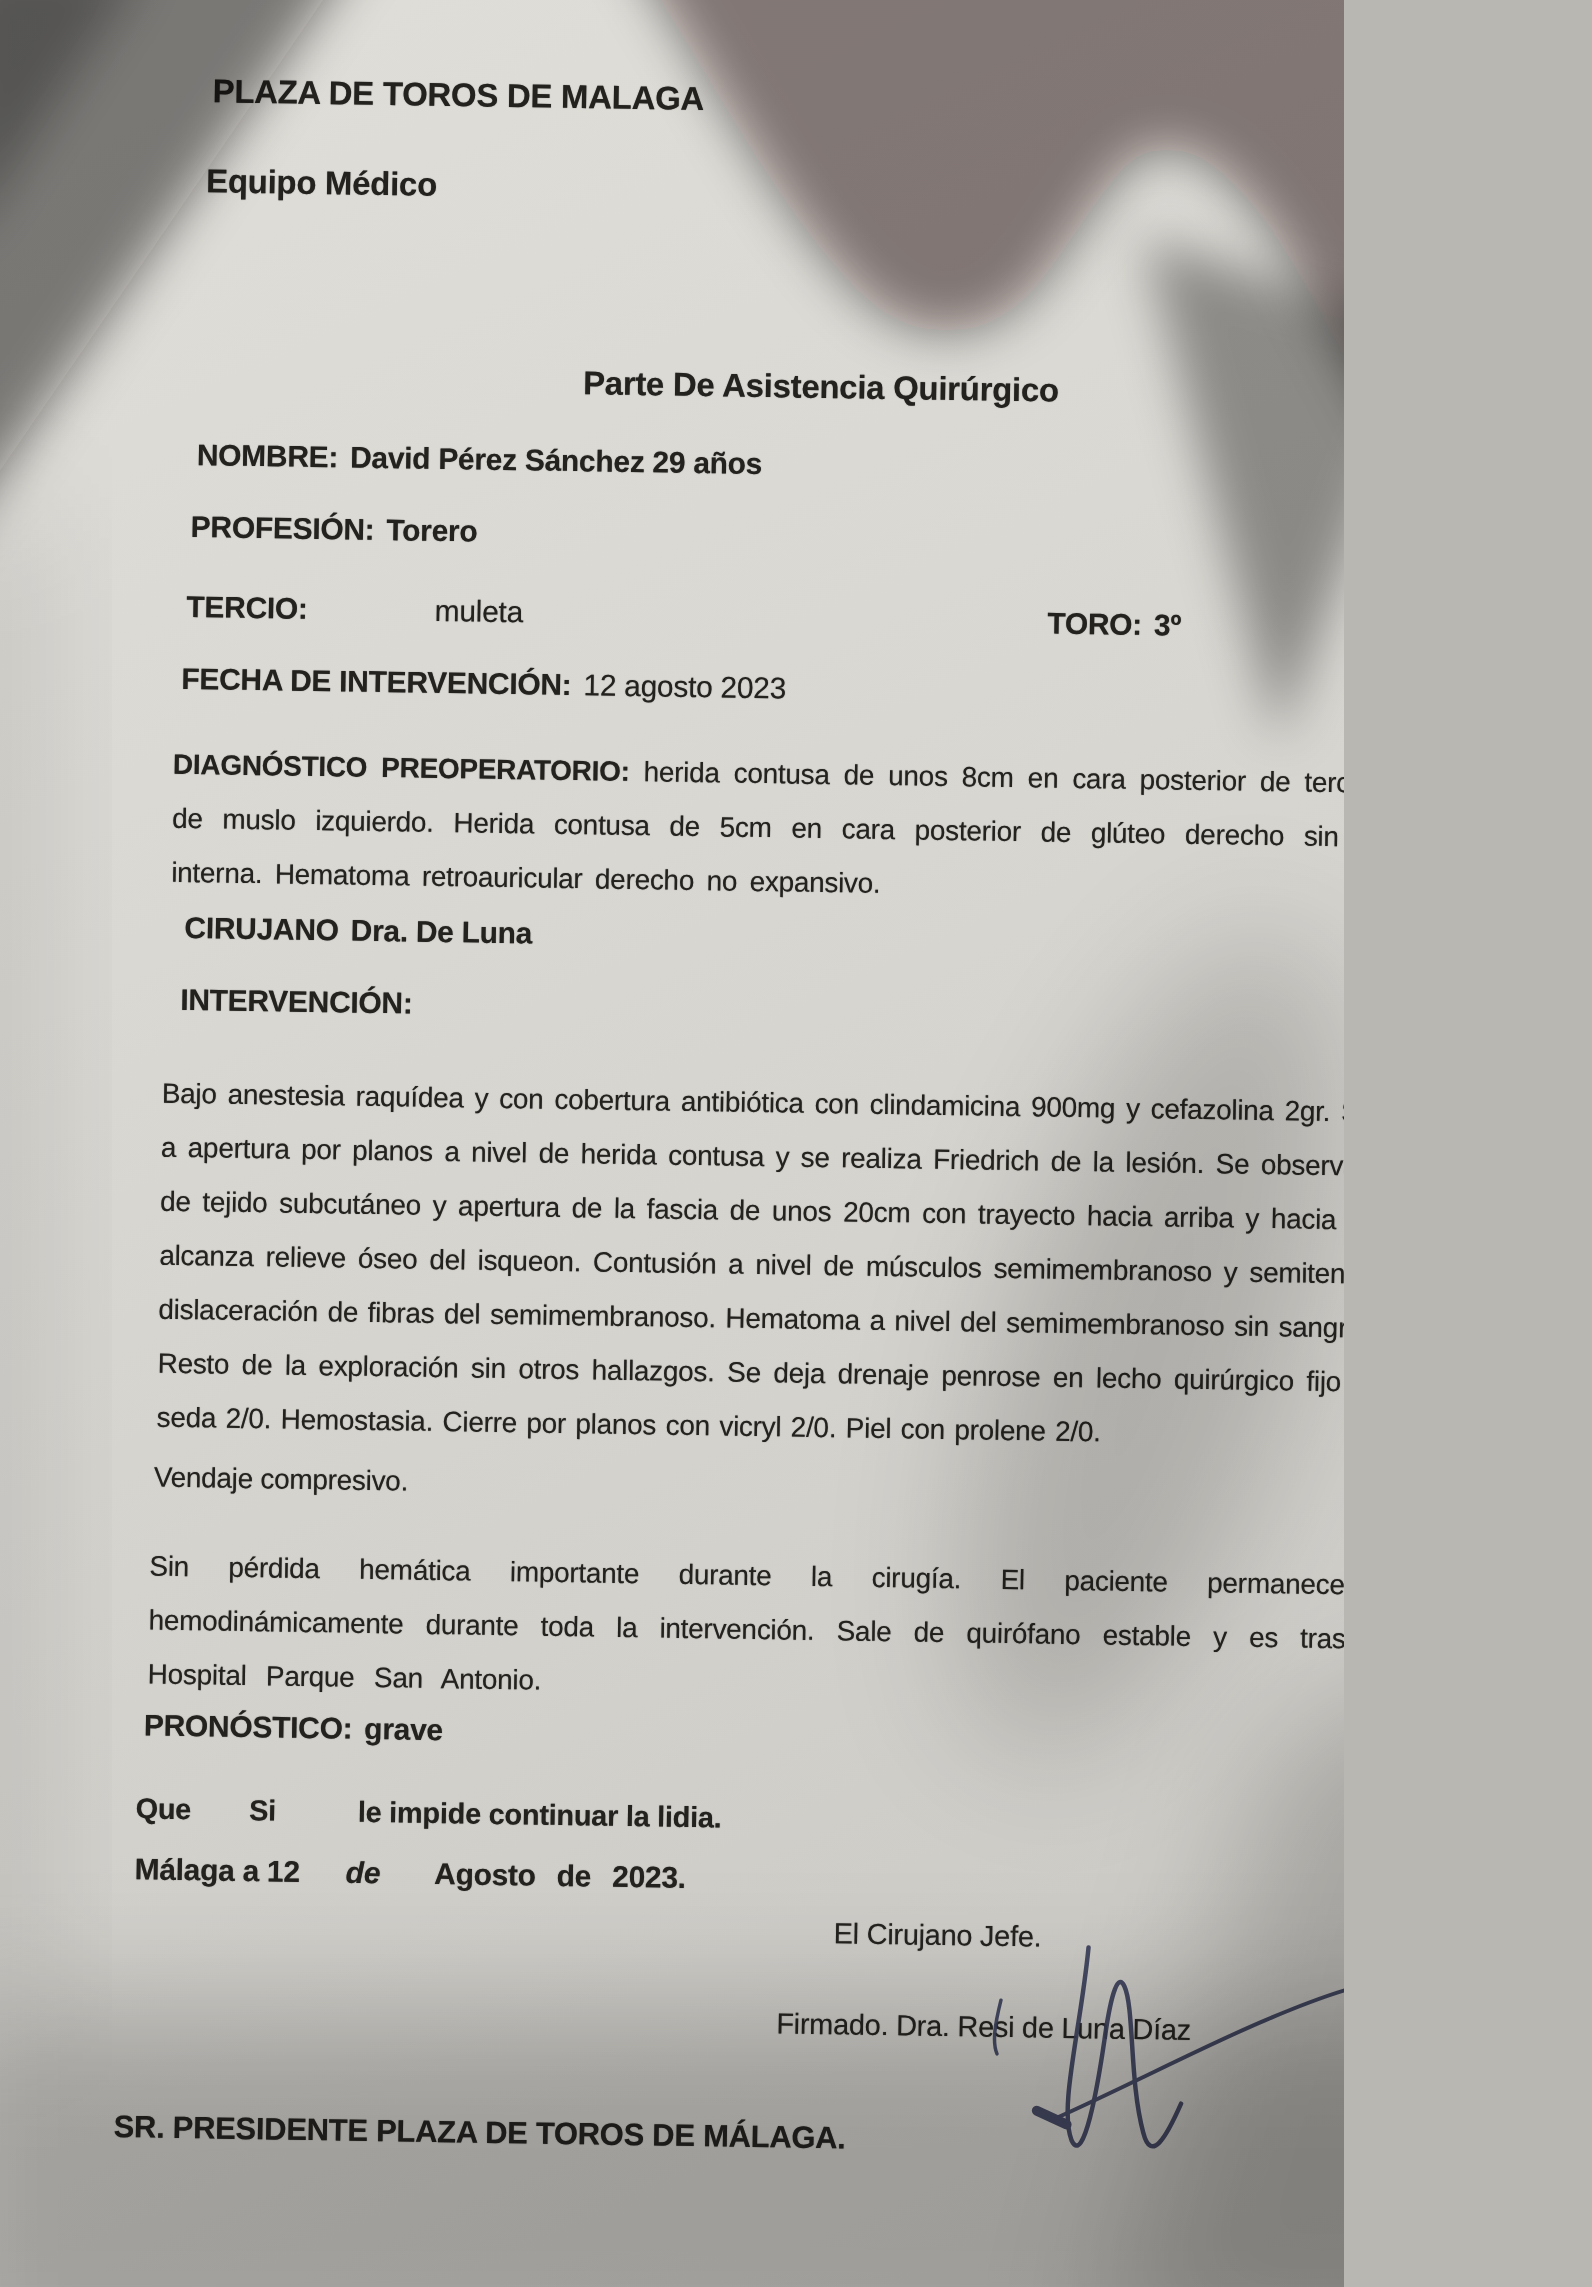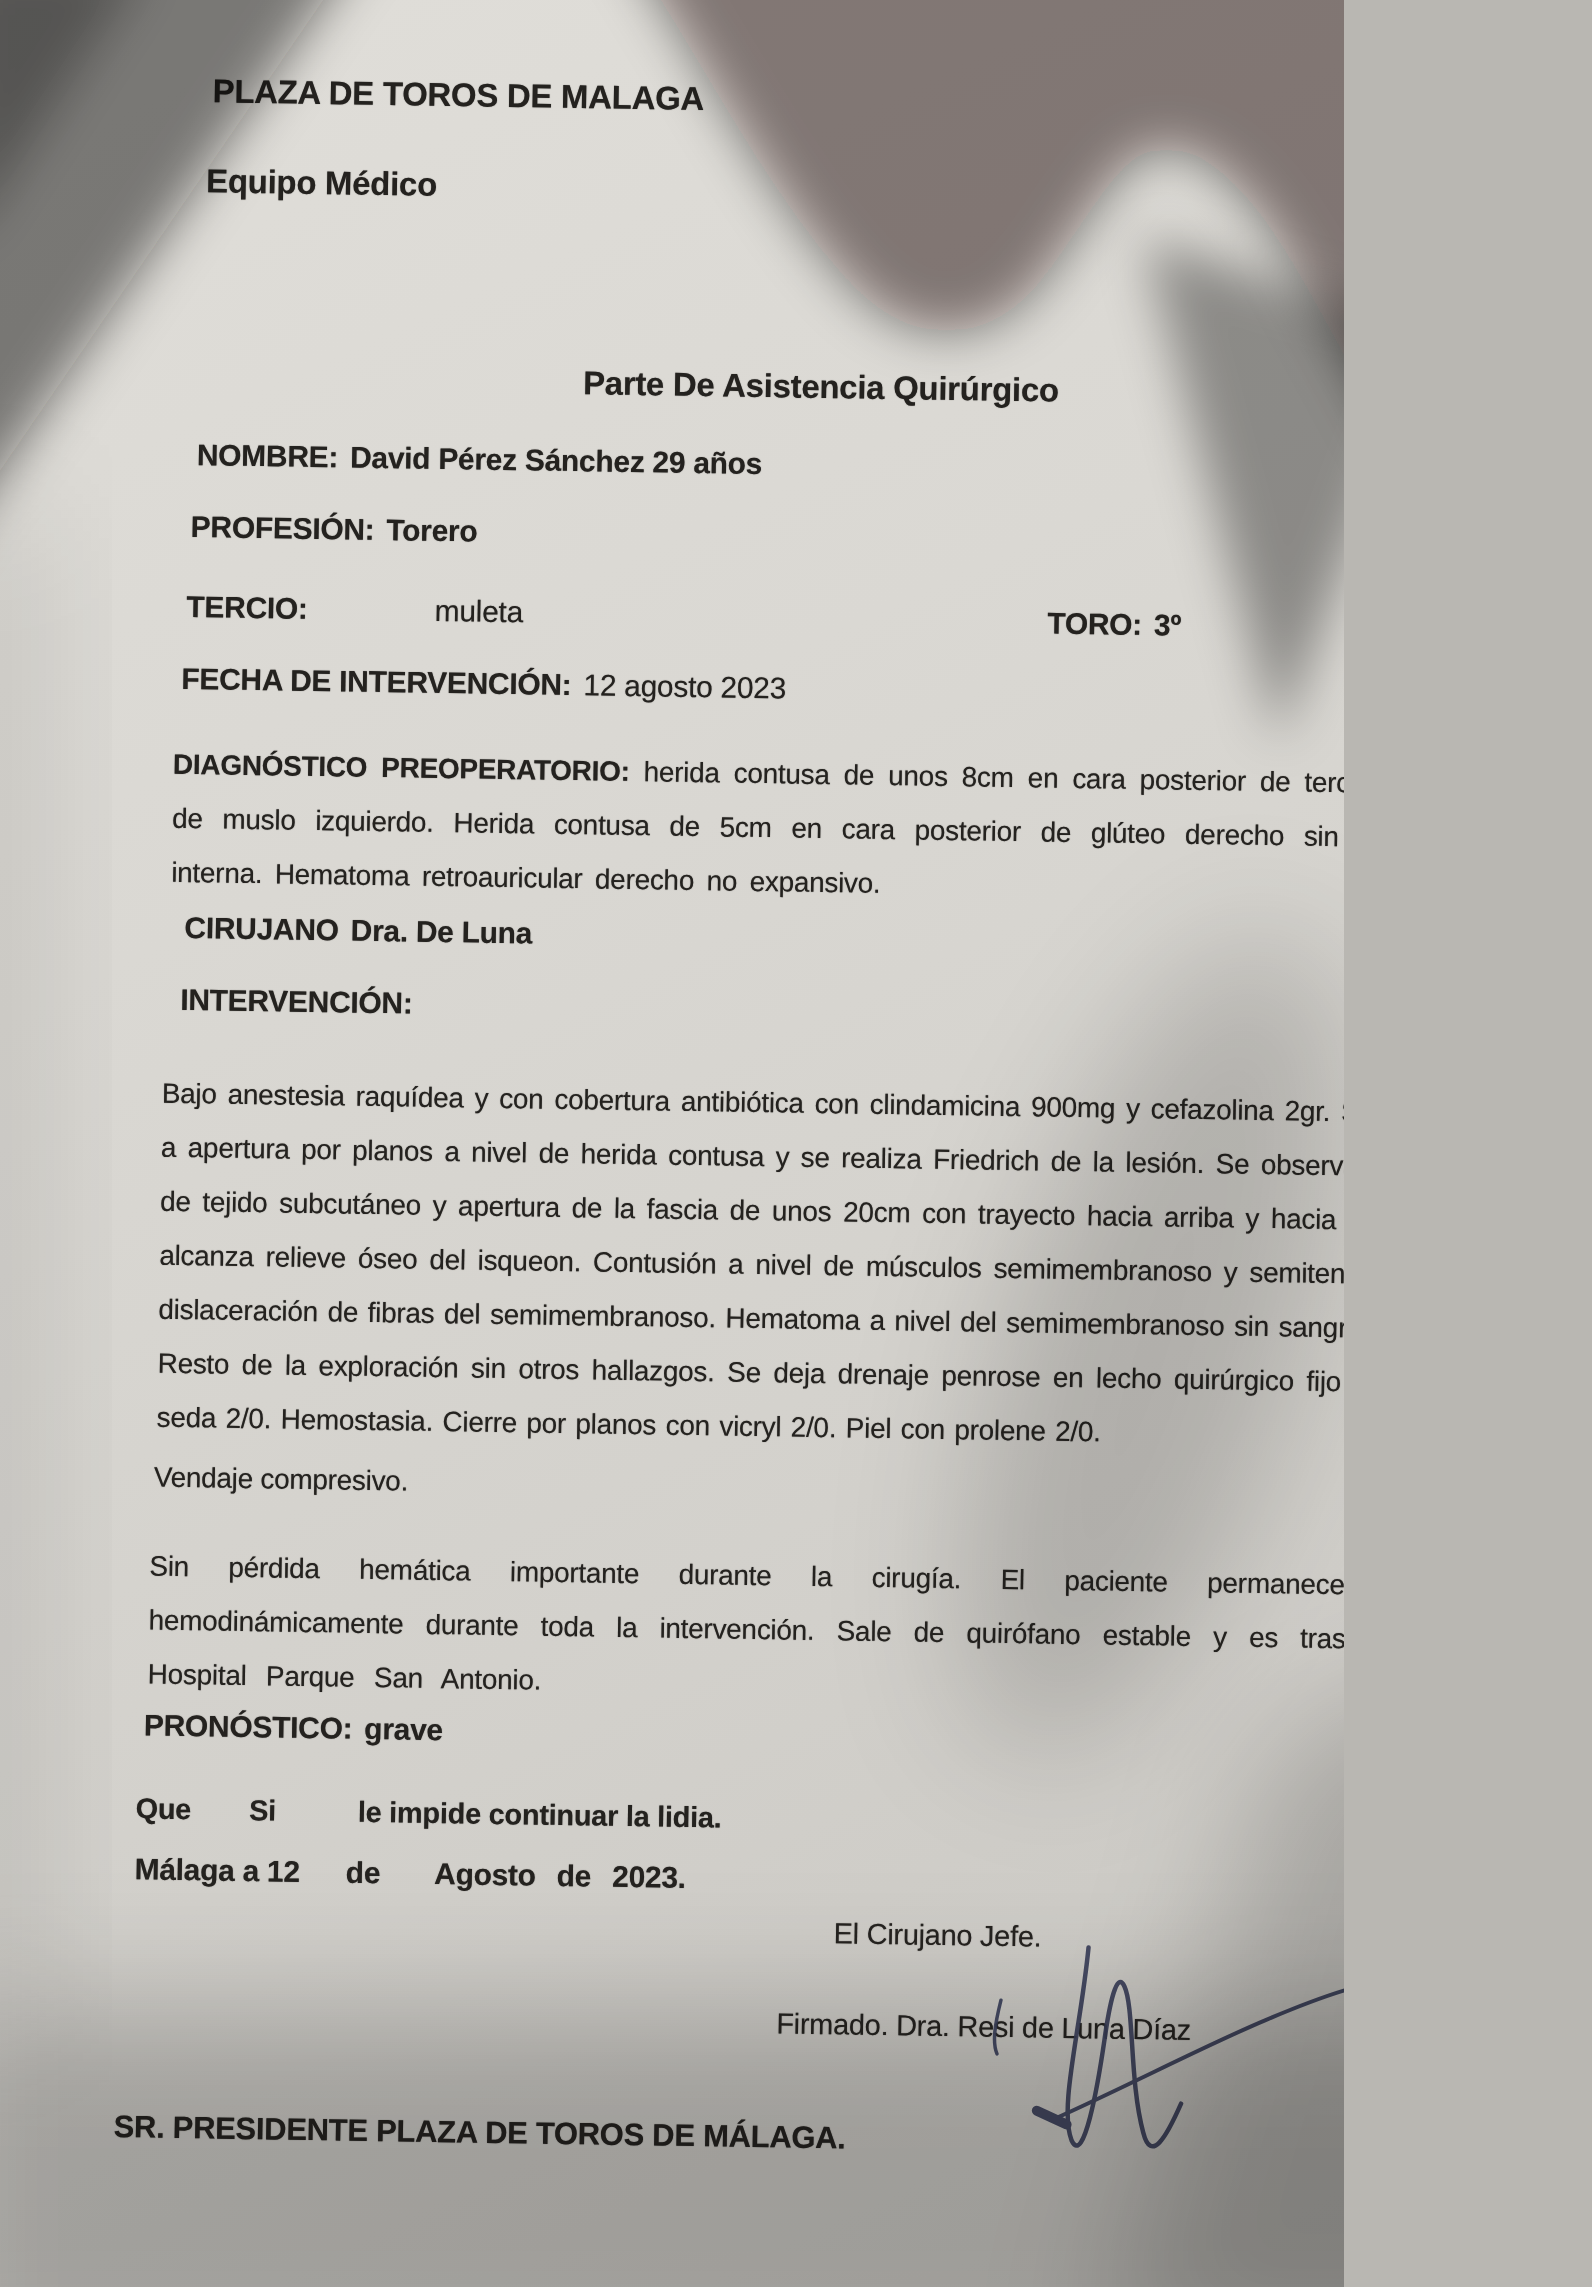--- a/index.html
+++ b/index.html
@@ -21,21 +21,21 @@
   .field{font-size:30px;}
   .para{
     position:absolute;font-size:28px;line-height:54px;
     text-align:justify;white-space:normal;word-spacing:5px;
   }
   .val-gap{margin-left:12px;}
   #tercio-value{display:inline-block;margin-left:127px;font-weight:normal;}
   #fecha-value{font-weight:normal;margin-left:12px;}
   #seg-si{margin-left:58px;}
   #seg-lidia{margin-left:82px;}
-  #seg-de{margin-left:46px;}
+  #seg-de{margin-left:46px;font-style:italic;}
   #seg-mes{margin-left:54px;word-spacing:13px;}
   .sig-line{font-size:29px;}
   #overlay-shadows{position:absolute;inset:0;mix-blend-mode:multiply;pointer-events:none;}
   #overlay-highlight{position:absolute;inset:0;pointer-events:none;}
   #signature-svg{position:absolute;inset:0;pointer-events:none;}
 </style>
 </head>
 <body>
 
 <div id="photo">

